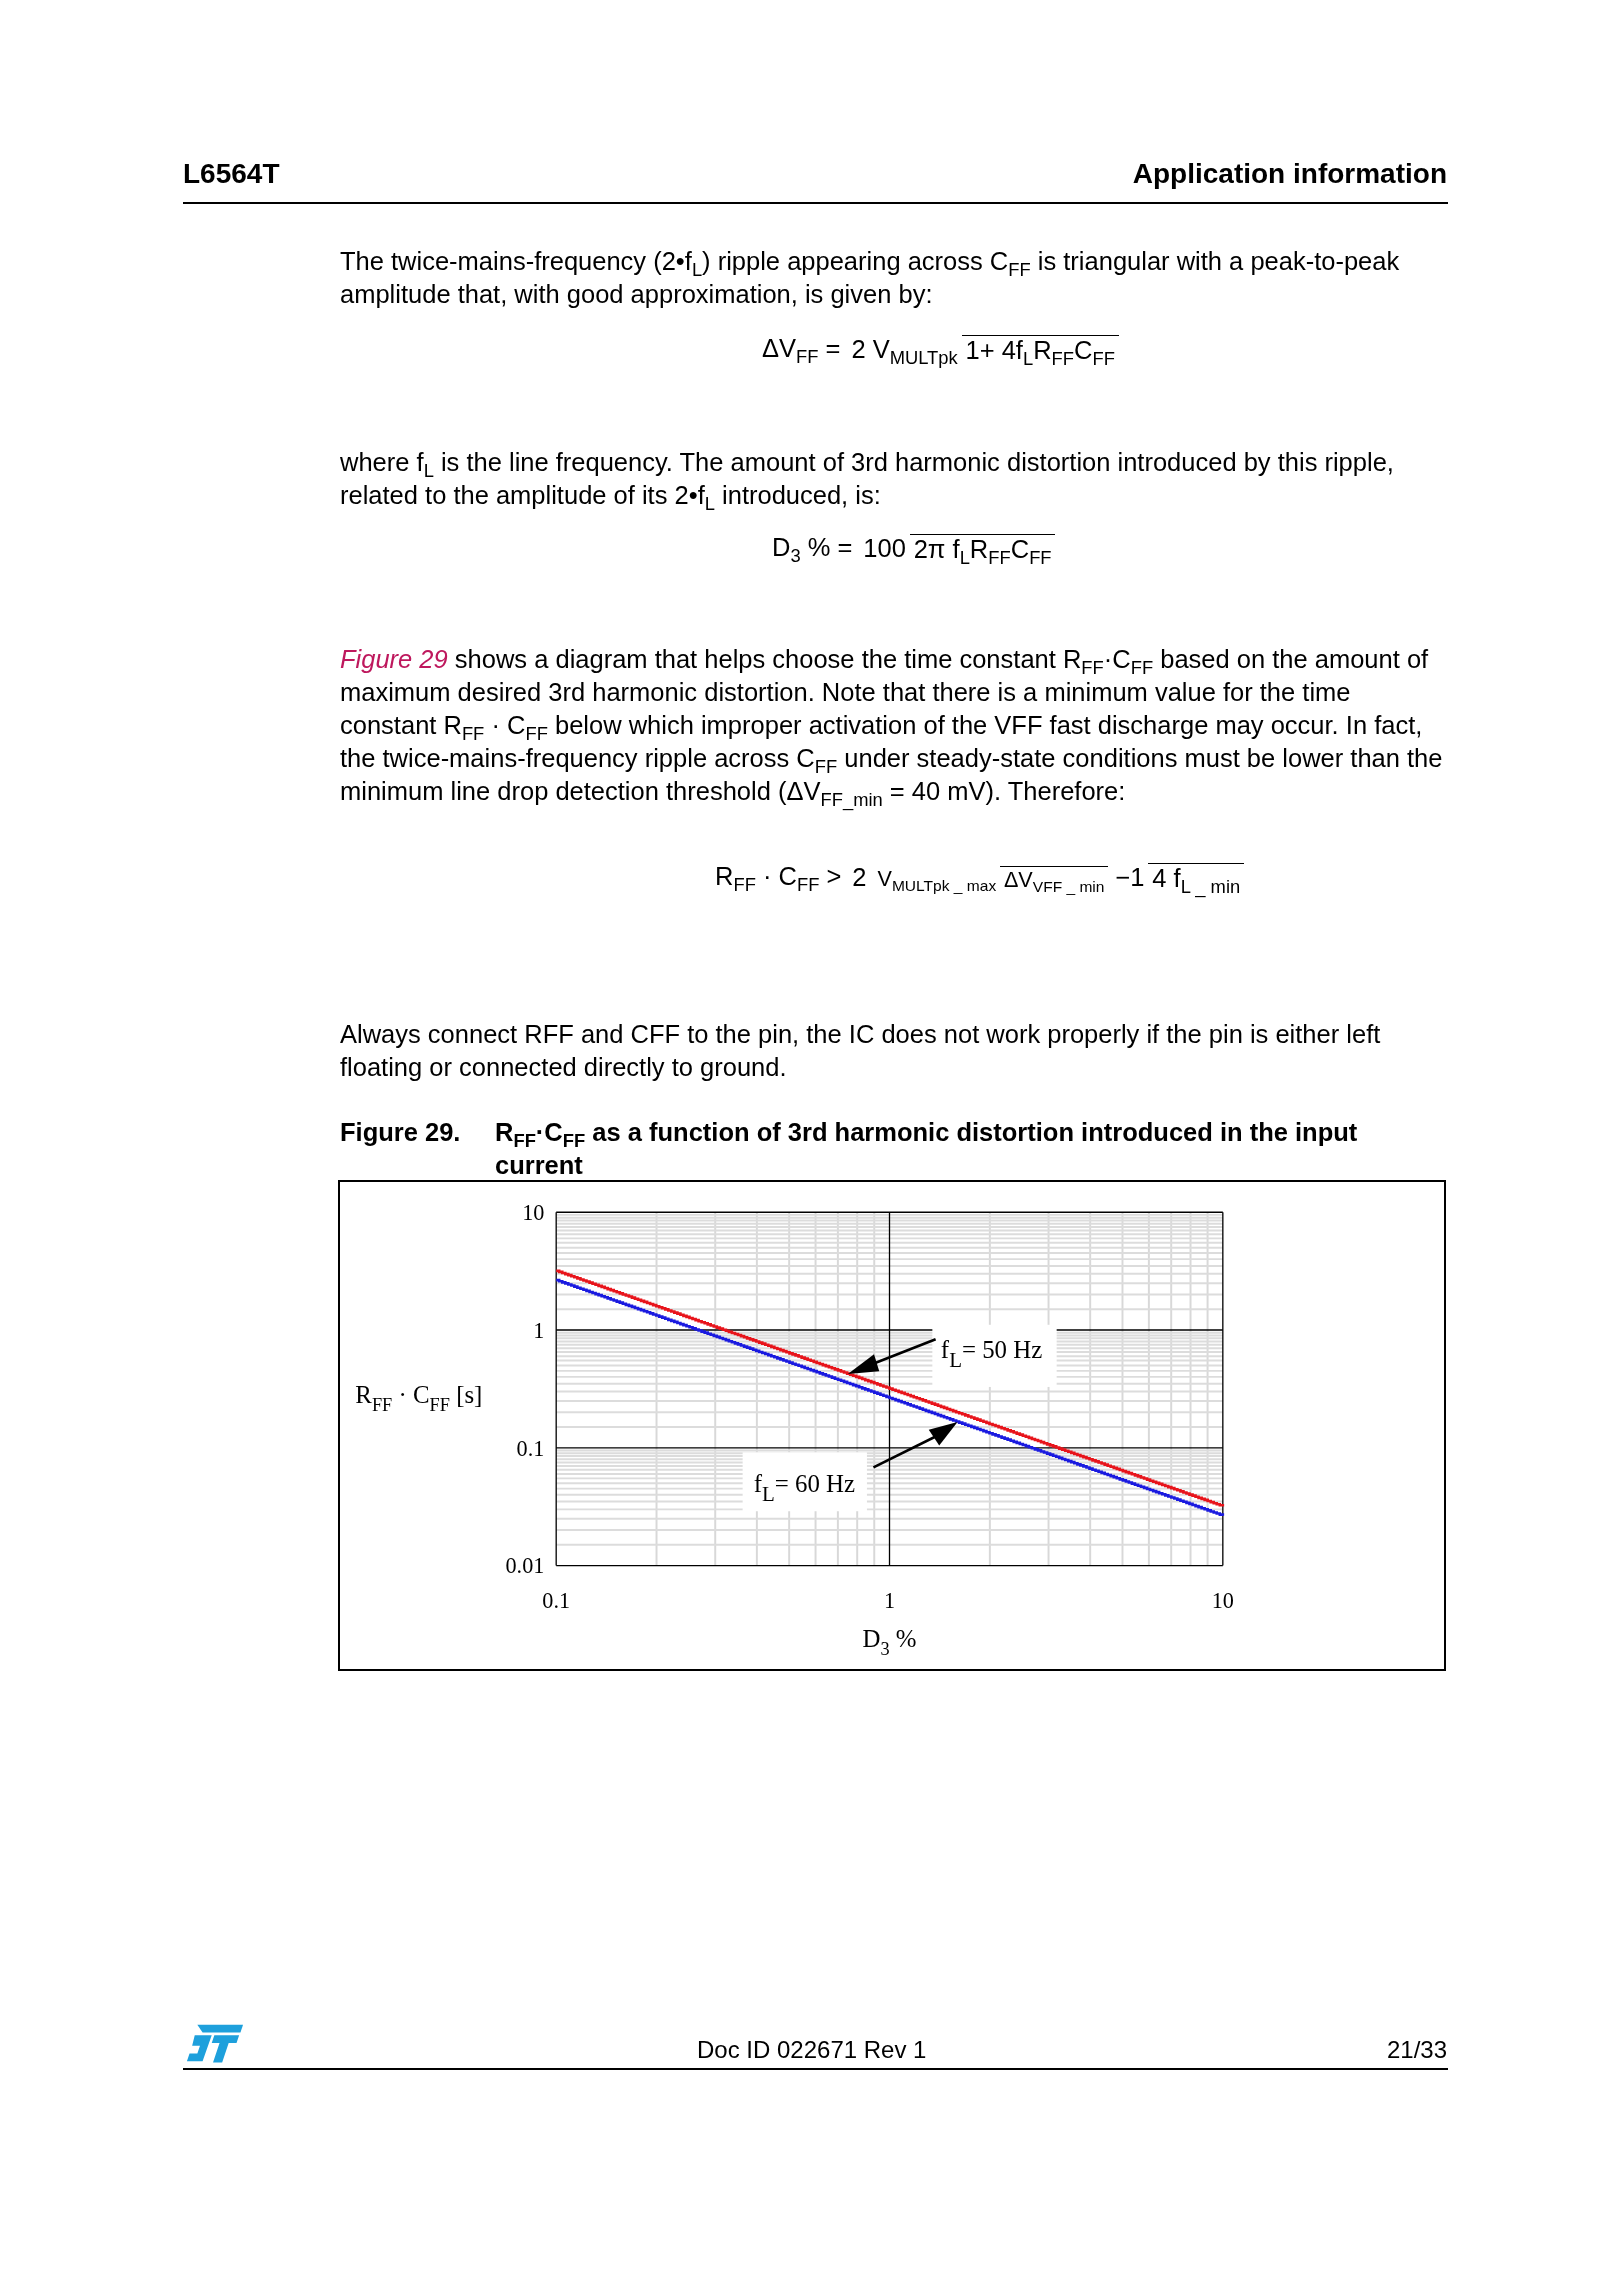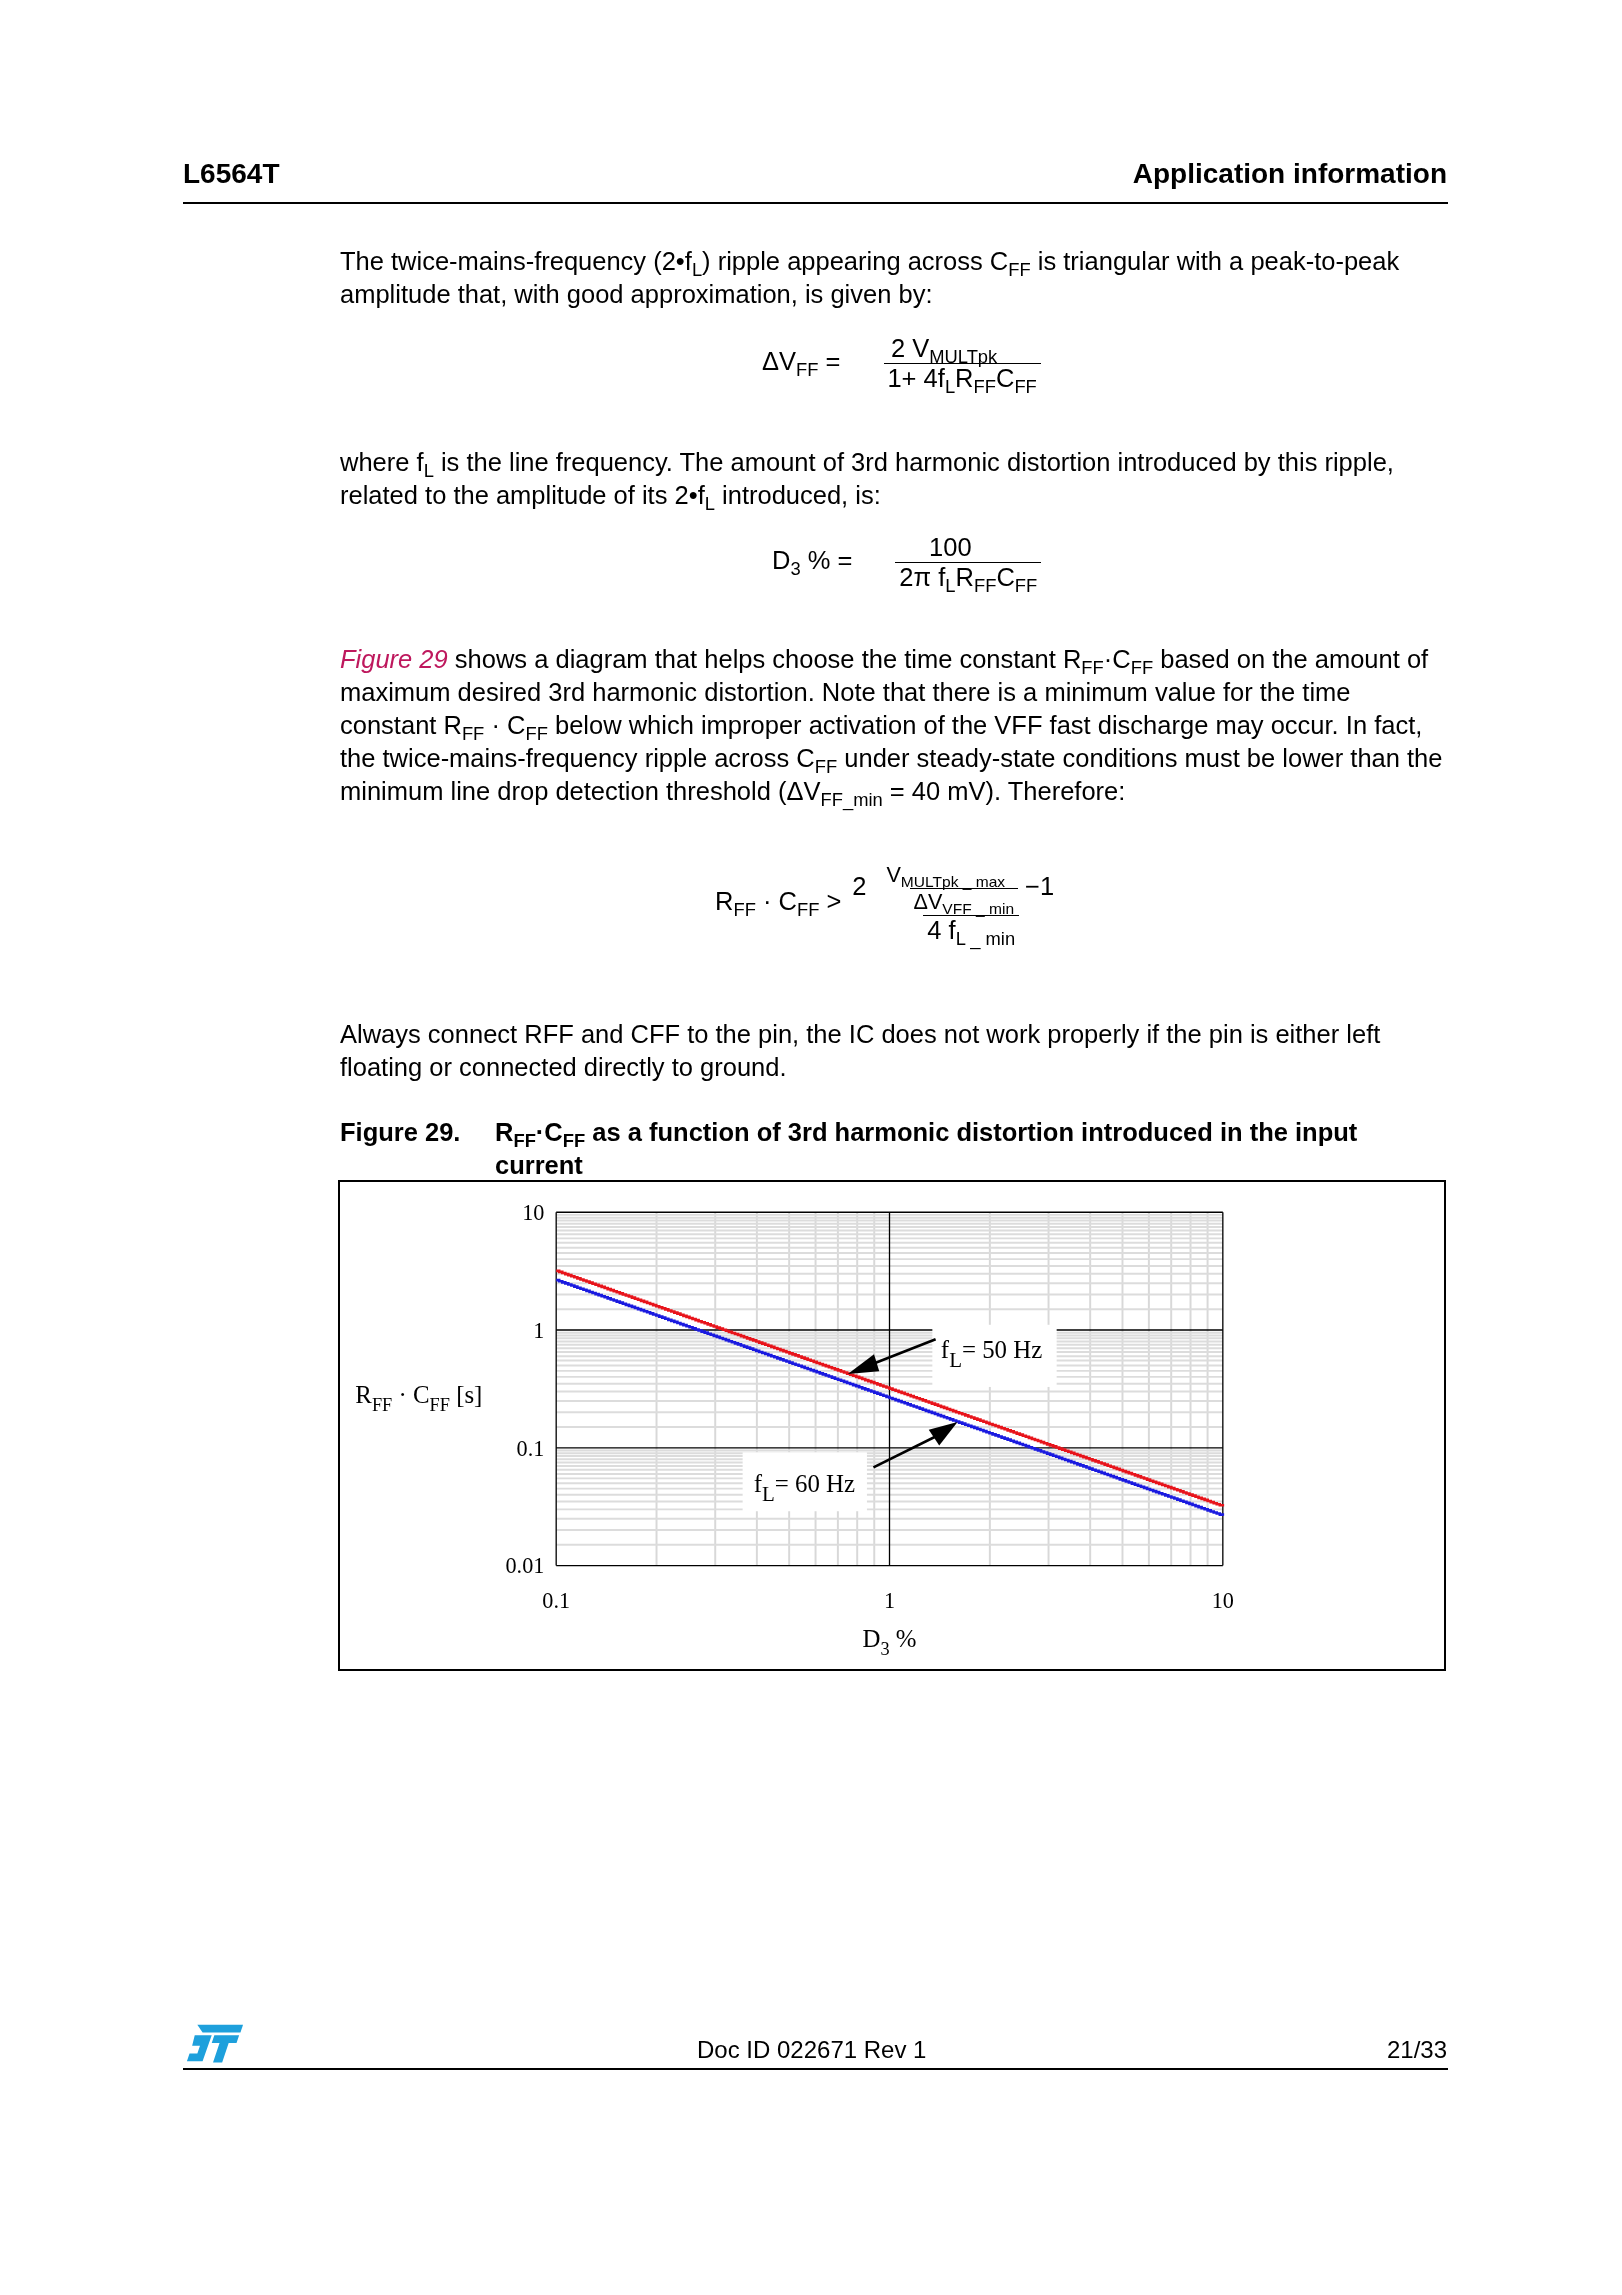--- a/index.html
+++ b/index.html
@@ -5,23 +5,23 @@
   html, body { margin:0; padding:0; background:#fff; }
   body { width:1622px; height:2295px; position:relative; overflow:hidden;
          font-family:"Liberation Sans", sans-serif; color:#000; }
   .abs { position:absolute; }
   .hdr { font-weight:bold; font-size:28px; top:158px; }
   .rule { position:absolute; left:183px; width:1265px; height:2px; background:#000; }
   .para { position:absolute; left:340px; width:1112px; font-size:25.5px; line-height:33px; }
   .para sub, .eq sub { font-size:0.72em; vertical-align:-0.3em; line-height:0; }
   .link { color:#be185d; font-style:italic; }
   .eq { position:absolute; font-size:25.5px; white-space:nowrap; }
-  .frac { display:inline-flex; flex-direction:column; align-items:center; vertical-align:middle; }
+  .frac { display:inline-flex; align-items:flex-start; vertical-align:middle; }
   .frac .num { padding:0 3.9px; }
-  .frac .den { border-top:1.3px solid #000; padding:0 3.9px;margin-left:36px; }
+  .frac .den { border-top:1.3px solid #000; padding:0 3.9px; }
   .cap { position:absolute; font-weight:bold; font-size:25.5px; line-height:33px; }
   .cap sub { font-size:0.72em; vertical-align:-0.3em; line-height:0; }
   .frame { position:absolute; left:338px; top:1180px; width:1108px; height:491px; border:2px solid #000; box-sizing:border-box; }
   .foot { position:absolute; font-size:24px; top:2036px; }
   svg text { font-family:"Liberation Serif", serif; }
 </style>
 </head>
 <body>
 
 <div class="abs hdr" style="left:183px;">L6564T</div>

